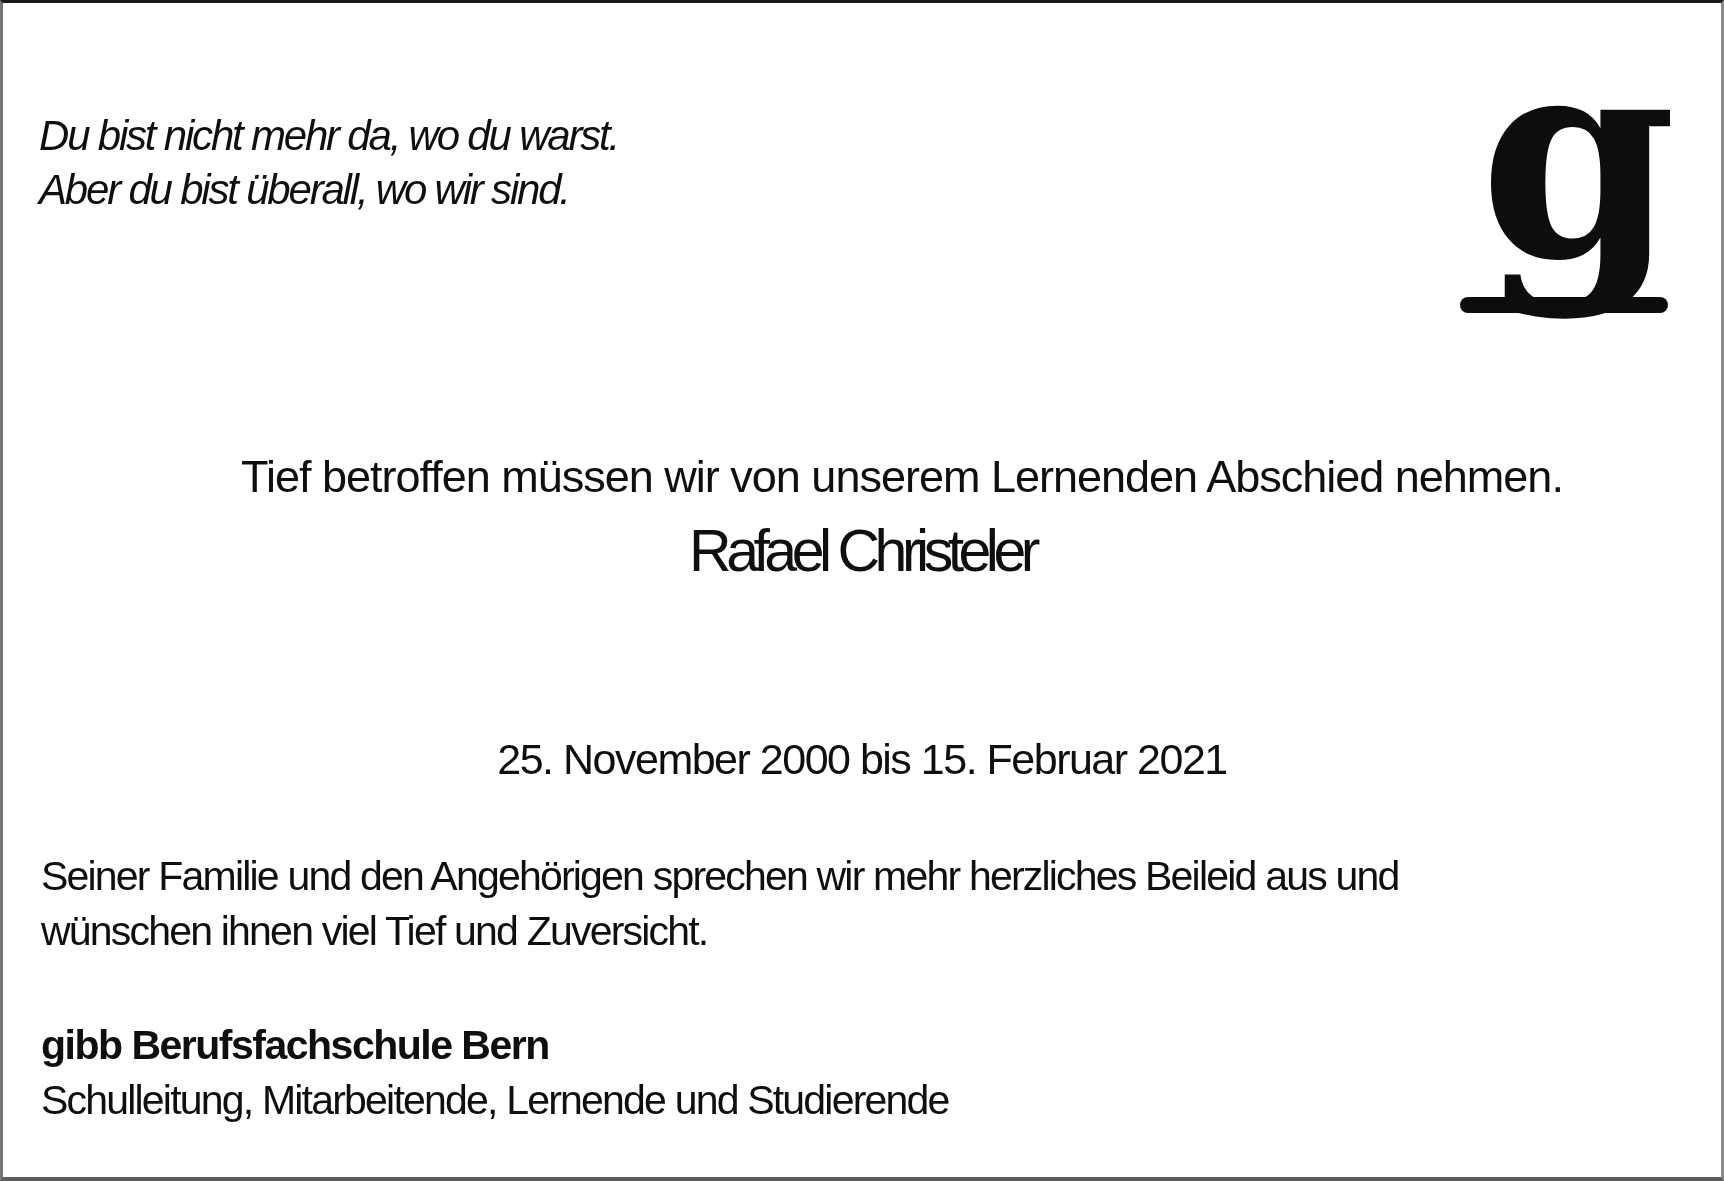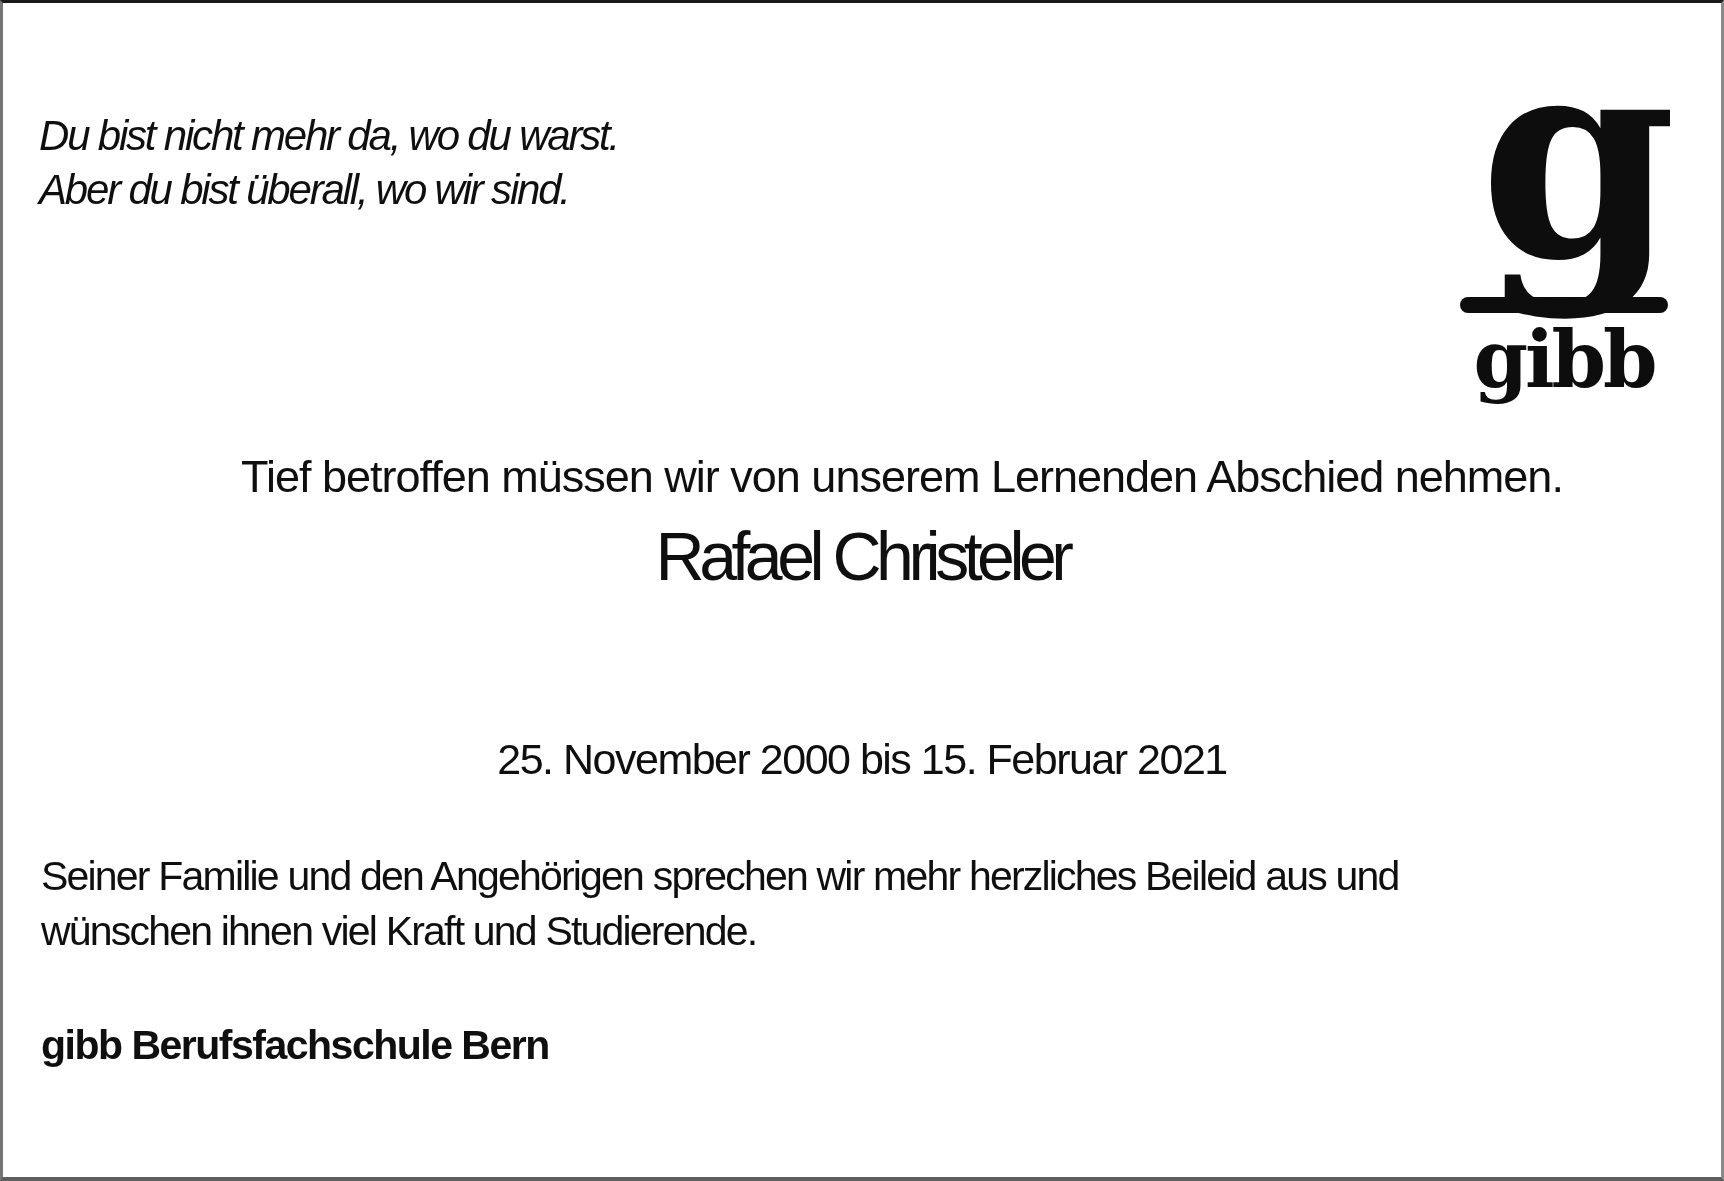--- a/index.html
+++ b/index.html
@@ -77,21 +77,21 @@
     font-size: 45px;
     letter-spacing: -1px;
     transform: translateX(40px);
     white-space: nowrap;
   }
   .name {
     position: absolute;
     left: 0; right: 0;
     top: 514px;
     text-align: center;
-    font-size: 68px;
+    font-size: 59px;
     letter-spacing: -5.5px;
     white-space: nowrap;
   }
   .profession {
     position: absolute;
     left: 0; right: 0;
     top: 652px;
     text-align: center;
     font-size: 41px;
     letter-spacing: -1.8px;
@@ -136,32 +136,32 @@
 <div class="notice">
 
   <div class="quote">
     <div>Du bist nicht mehr da, wo du warst.</div>
     <div>Aber du bist überall, wo wir sind.</div>
   </div>
 
   <div class="logo">
     <div class="logo-g">g</div>
     <div class="logo-bar"></div>
-    <div class="logo-word">gibb</div>
   </div>
 
   <div class="intro">Tief betroffen müssen wir von unserem Lernenden Abschied nehmen.</div>
 
   <div class="name">Rafael Christeler</div>
 
 
   <div class="dates">25. November 2000 bis 15. Februar 2021</div>
 
   <div class="condolence">
     <div>Seiner Familie und den Angehörigen sprechen wir mehr herzliches Beileid aus und</div>
-    <div>wünschen ihnen viel Kraft und Studierende.</div>
+    <div>wünschen ihnen viel Tief und Zuversicht.</div>
   </div>
 
   <div class="signature">
     <div class="org">gibb Berufsfachschule Bern</div>
+    <div>Schulleitung, Mitarbeitende, Lernende und Studierende</div>
   </div>
 
 </div>
 
 </body></html>

